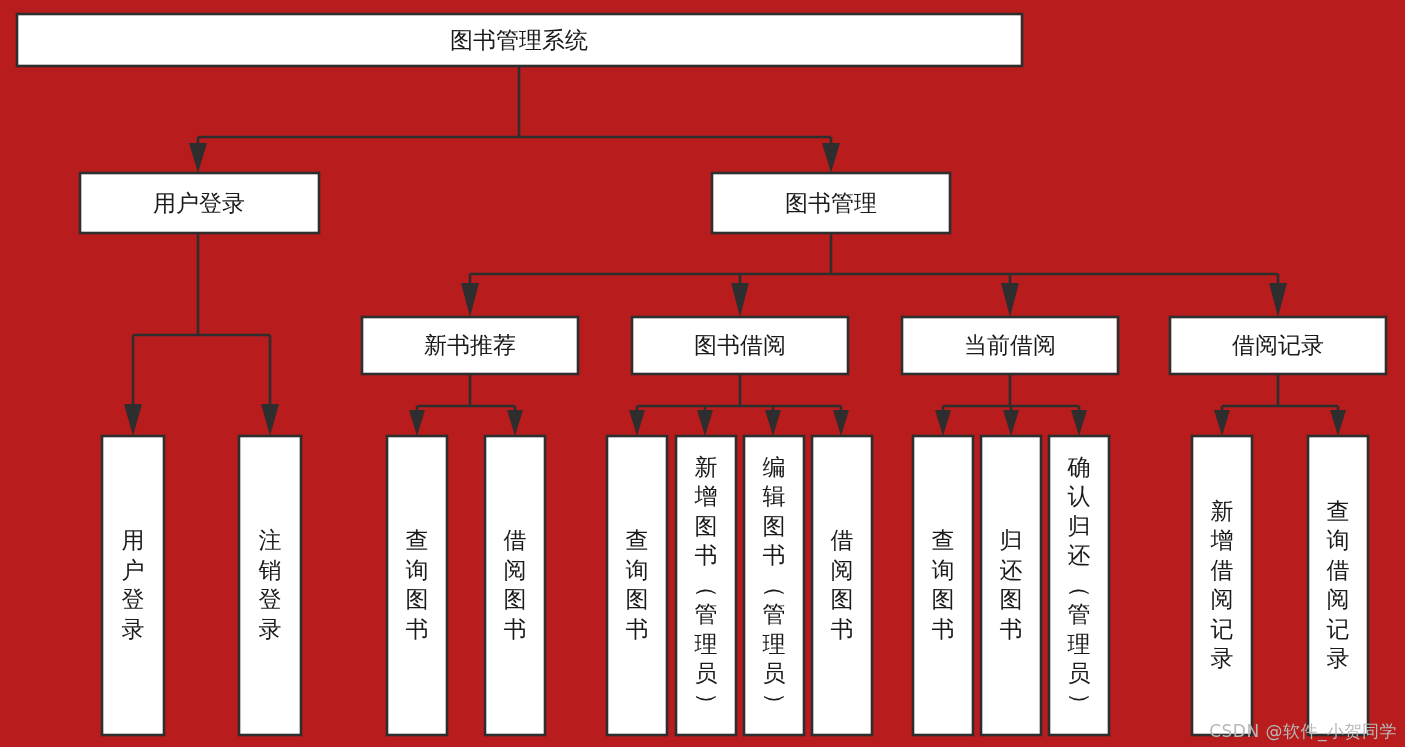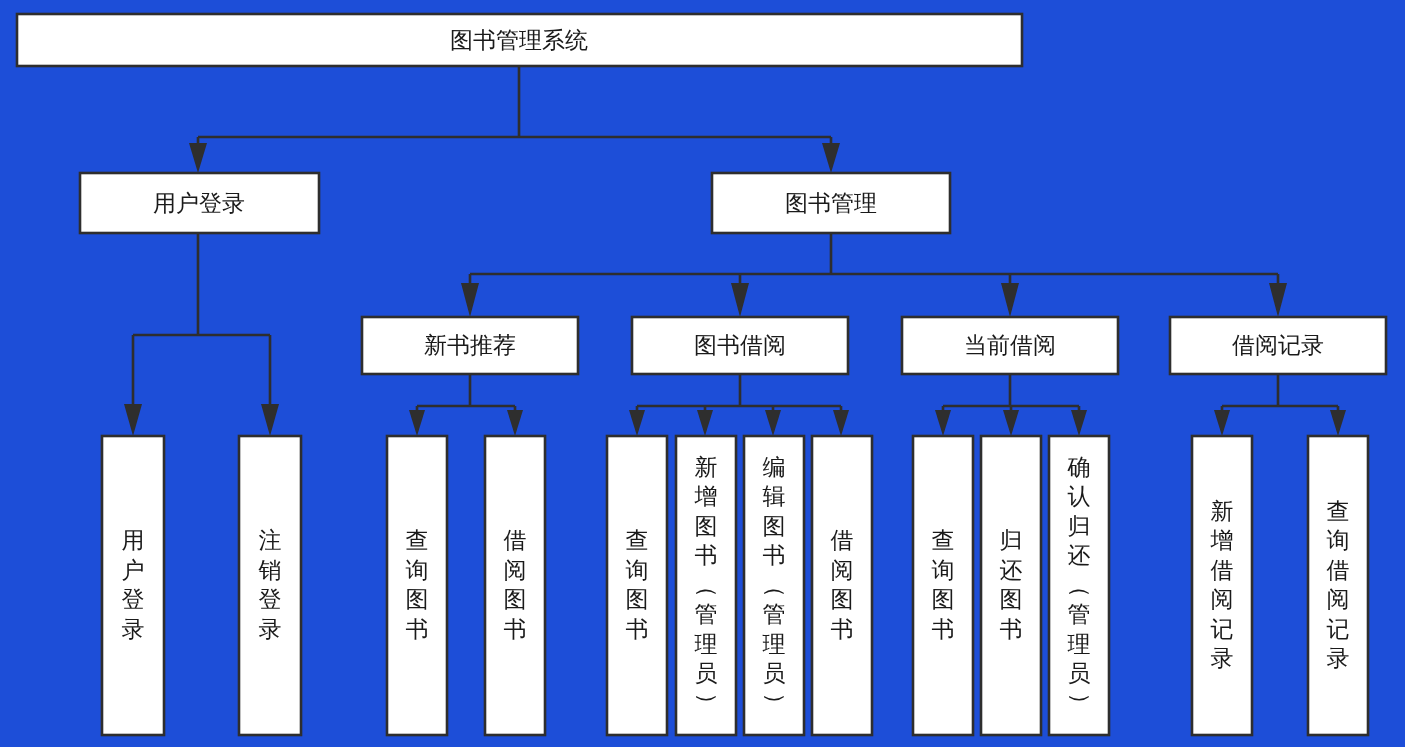--- a/index.html
+++ b/index.html
@@ -11,21 +11,21 @@
   body {
     width: 1405px;
     height: 747px;
     font-family: "DejaVu Sans", "Liberation Sans", sans-serif;
     overflow: hidden;
   }
   #diagram-root {
     position: relative;
     width: 1405px;
     height: 747px;
-    background: #1d4ed8;
+    background: #b91c1c;
   }
   svg#tree-svg {
     position: absolute;
     left: 0;
     top: 0;
     width: 1405px;
     height: 747px;
     display: block;
   }
   .node-box {
@@ -305,14 +305,15 @@
     <text class="leaf-label-v" x="1338" y="512.25">查</text>
         <text class="leaf-label-v" x="1338" y="541.75">询</text>
         <text class="leaf-label-v" x="1338" y="571.25">借</text>
         <text class="leaf-label-v" x="1338" y="600.75">阅</text>
         <text class="leaf-label-v" x="1338" y="630.25">记</text>
         <text class="leaf-label-v" x="1338" y="659.75">录</text>
       </g>
 
   </svg>
 
+  <div class="watermark">CSDN @软件_小贺同学</div>
 
 </div>
 
 </body></html>

